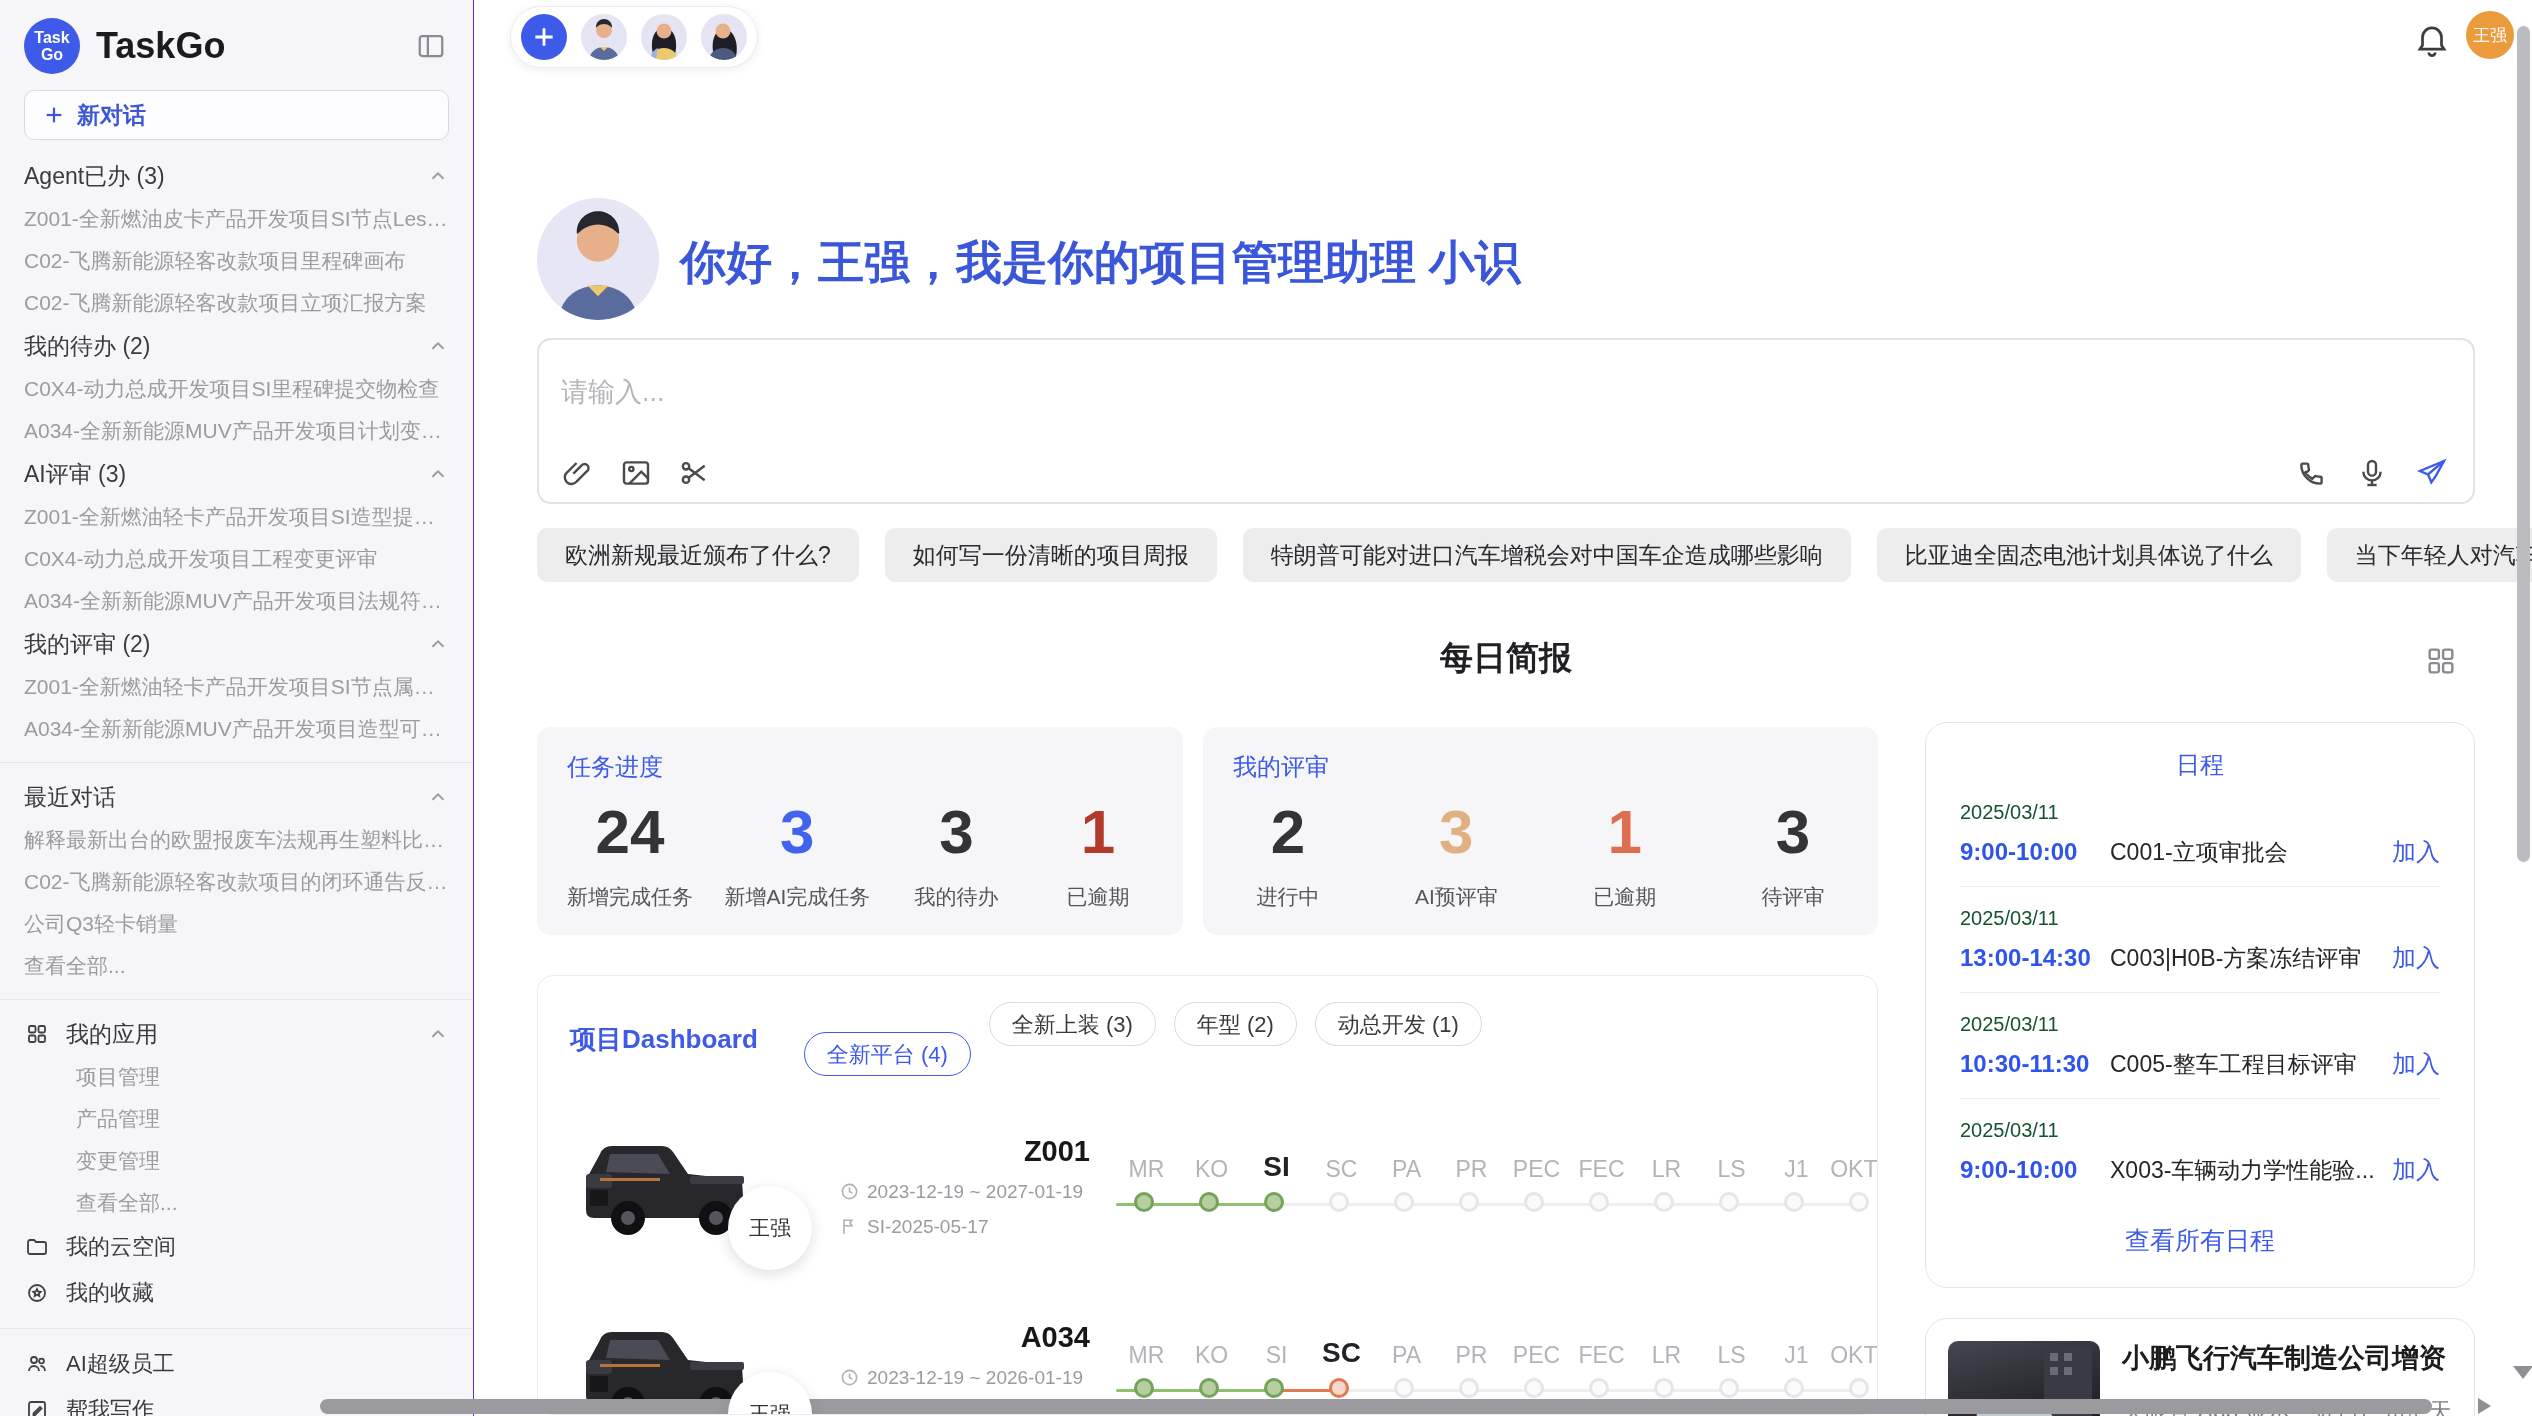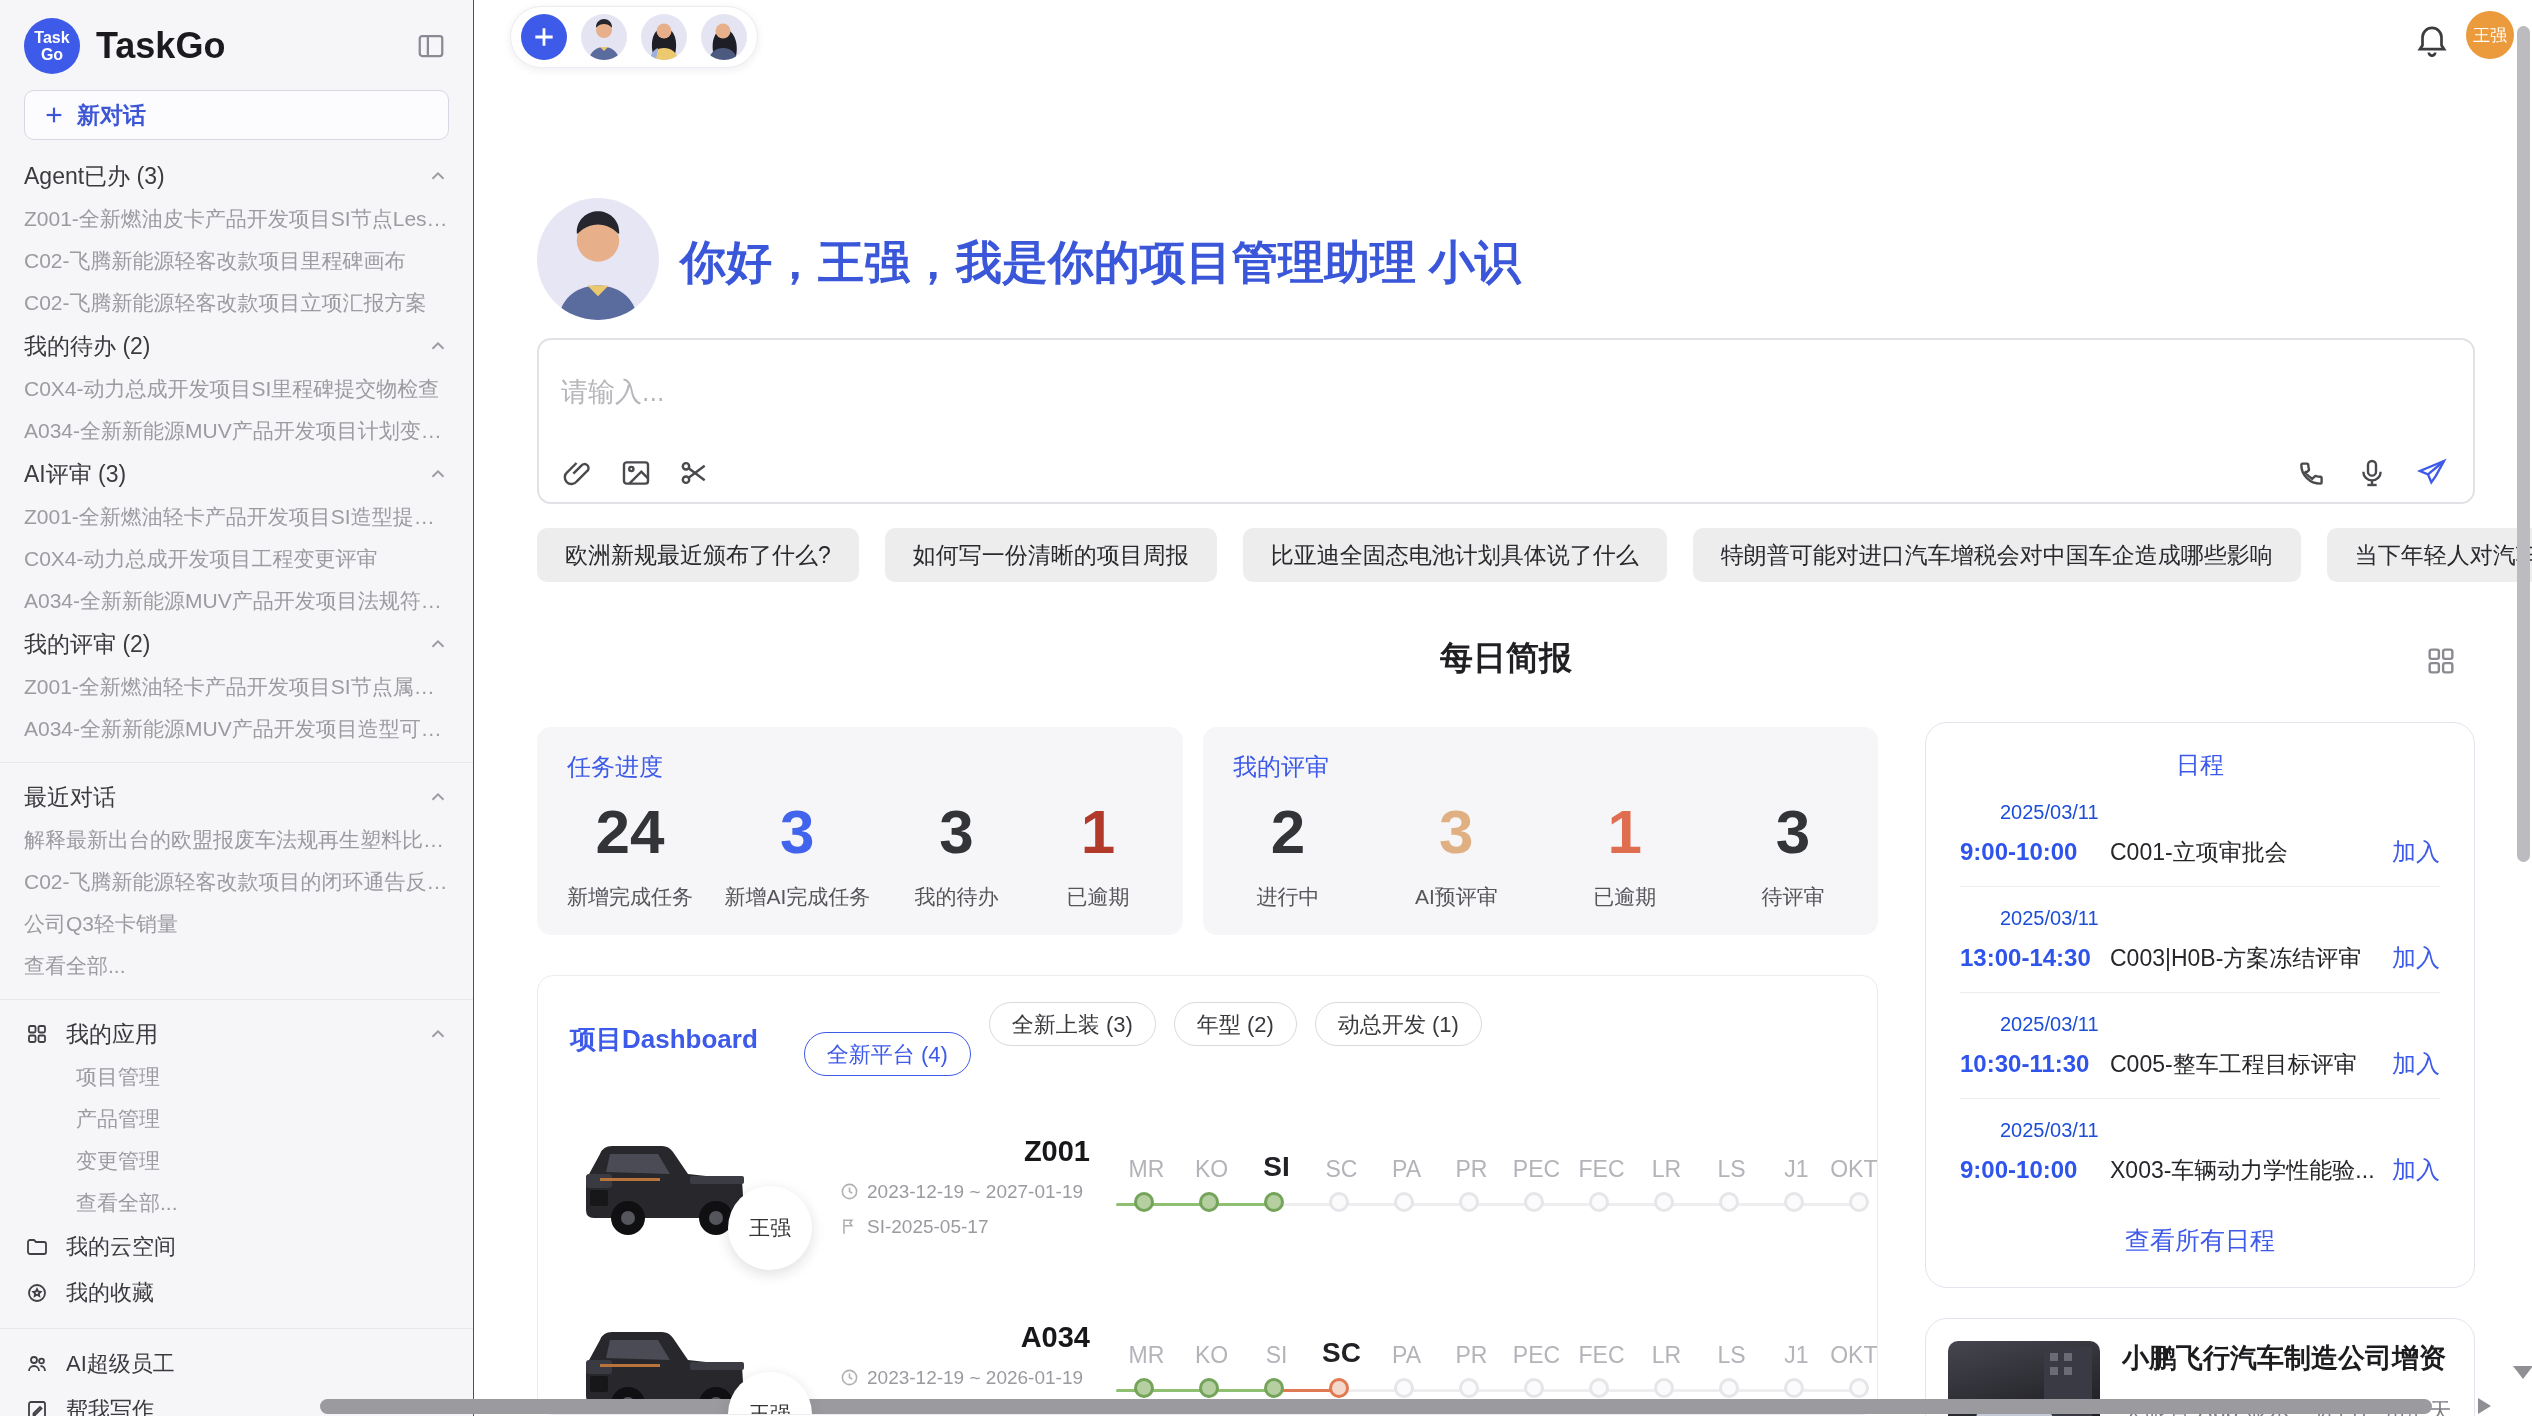--- a/index.html
+++ b/index.html
@@ -106,21 +106,21 @@
   .d-done { background:#b5cfa0; border:3px solid #74a45a; }
   .d-pend { background:#fbfbfc; border:3px solid #e6e6ea; }
   .d-over { background:#f4d8cb; border:3px solid #e2794f; }
 
   
   .sched-card { position:absolute; left:1925px; top:722px; width:550px; height:566px;
     border:1.5px solid #e4e4ee; border-radius:22px; background:#fff; padding:26px 34px; }
   .sched-title { text-align:center; font-size:24px; color:#3d5ae8; }
   .event { padding:20px 0 18px 0; border-bottom:1px solid #ececf1; }
   .event.last { border-bottom:none; }
-  .ev-date { font-size:20px; color:#1d4ed8;margin-left:40px; }
+  .ev-date { font-size:20px; color:#14532d; }
   .ev-row { display:flex; align-items:center; margin-top:12px; }
   .ev-time { font-size:24px; color:#2f54eb; font-weight:600; width:150px; flex:0 0 150px; }
   .ev-name { font-size:23px; color:#26262a; flex:1; white-space:nowrap; overflow:hidden; text-overflow:ellipsis; }
   .ev-join { font-size:24px; color:#3d5ae8; cursor:pointer; margin-left:14px; }
   .sched-viewall { text-align:center; font-size:25px; color:#3d5ae8; margin-top:20px; cursor:pointer; }
 
   
   .news-card { position:absolute; left:1925px; top:1318px; width:550px; height:190px;
     border:1.5px solid #e4e4ee; border-radius:22px; background:#fff; padding:22px; display:flex; gap:22px; }
   .news-img { width:152px; height:118px; border-radius:10px; flex:0 0 152px; overflow:hidden;
@@ -375,22 +375,22 @@
           <path d="M21 3L3 10.5l6 2.5L11.5 19 15 14l6-11z"></path>
           <line x1="9" y1="13" x2="21" y2="3"></line>
         </svg>
     </span>
   </div>
 </div>
 
 <div class="chips">
   <div class="chip">欧洲新规最近颁布了什么?</div>
   <div class="chip">如何写一份清晰的项目周报</div>
+  <div class="chip">特朗普可能对进口汽车增税会对中国车企造成哪些影响</div>
   <div class="chip">比亚迪全固态电池计划具体说了什么</div>
-  <div class="chip">特朗普可能对进口汽车增税会对中国车企造成哪些影响</div>
   <div class="chip">当下年轻人对汽车外观有怎样的喜好趋势</div>
 </div>
 
 <div class="brief-title">每日简报</div>
 <div class="brief-grid-icon">
   <svg width="34" height="34" viewBox="0 0 24 24" fill="none" stroke="#8a8a90" stroke-width="1.7">
       <rect x="4" y="4" width="6.5" height="6.5" rx="1.5"></rect>
       <rect x="13.5" y="4" width="6.5" height="6.5" rx="1.5"></rect>
       <rect x="4" y="13.5" width="6.5" height="6.5" rx="1.5"></rect>
       <rect x="13.5" y="13.5" width="6.5" height="6.5" rx="1.5"></rect>

